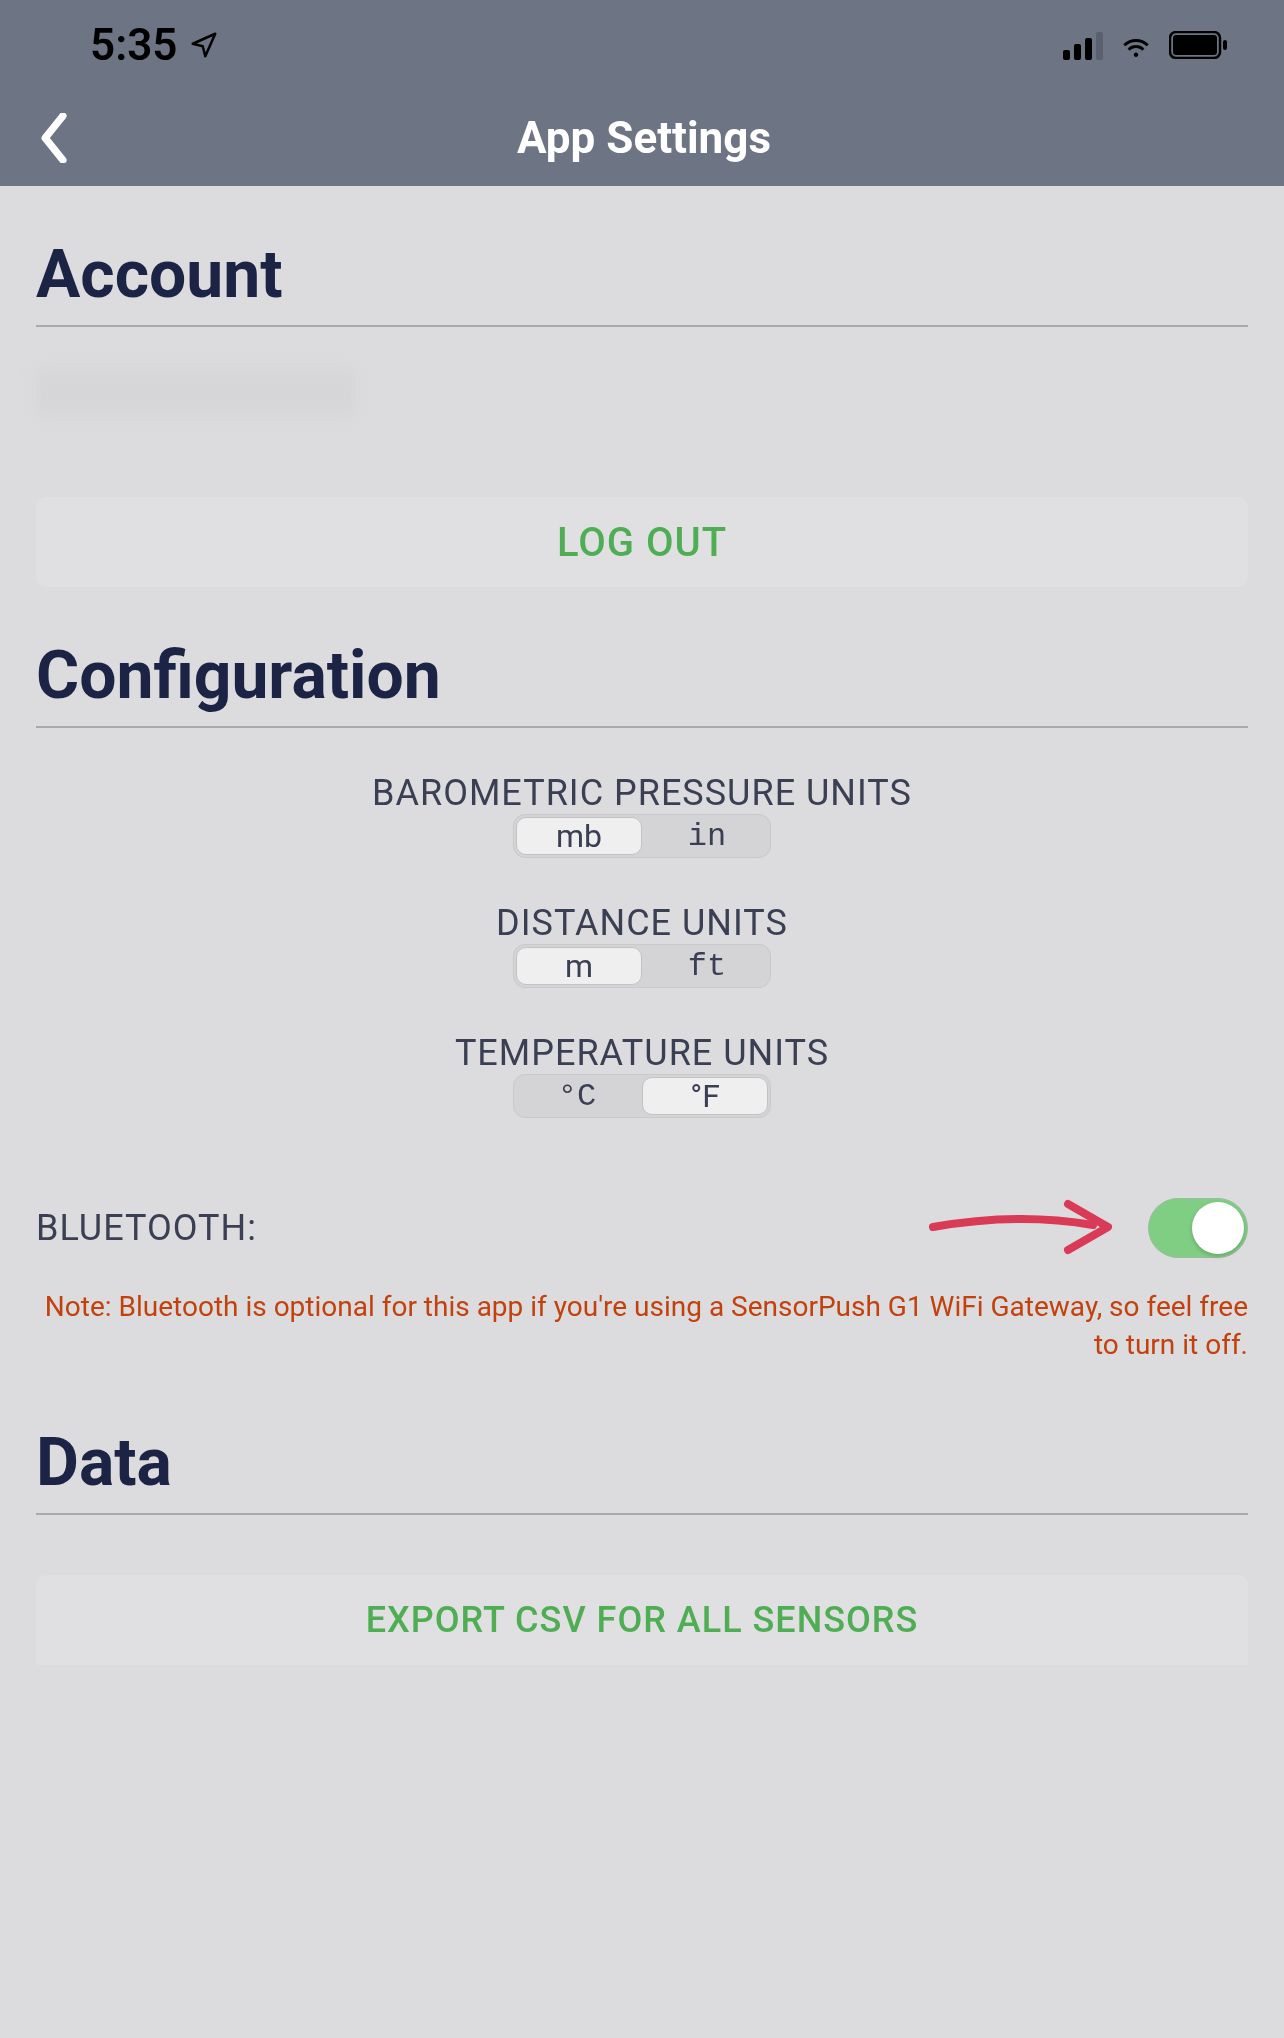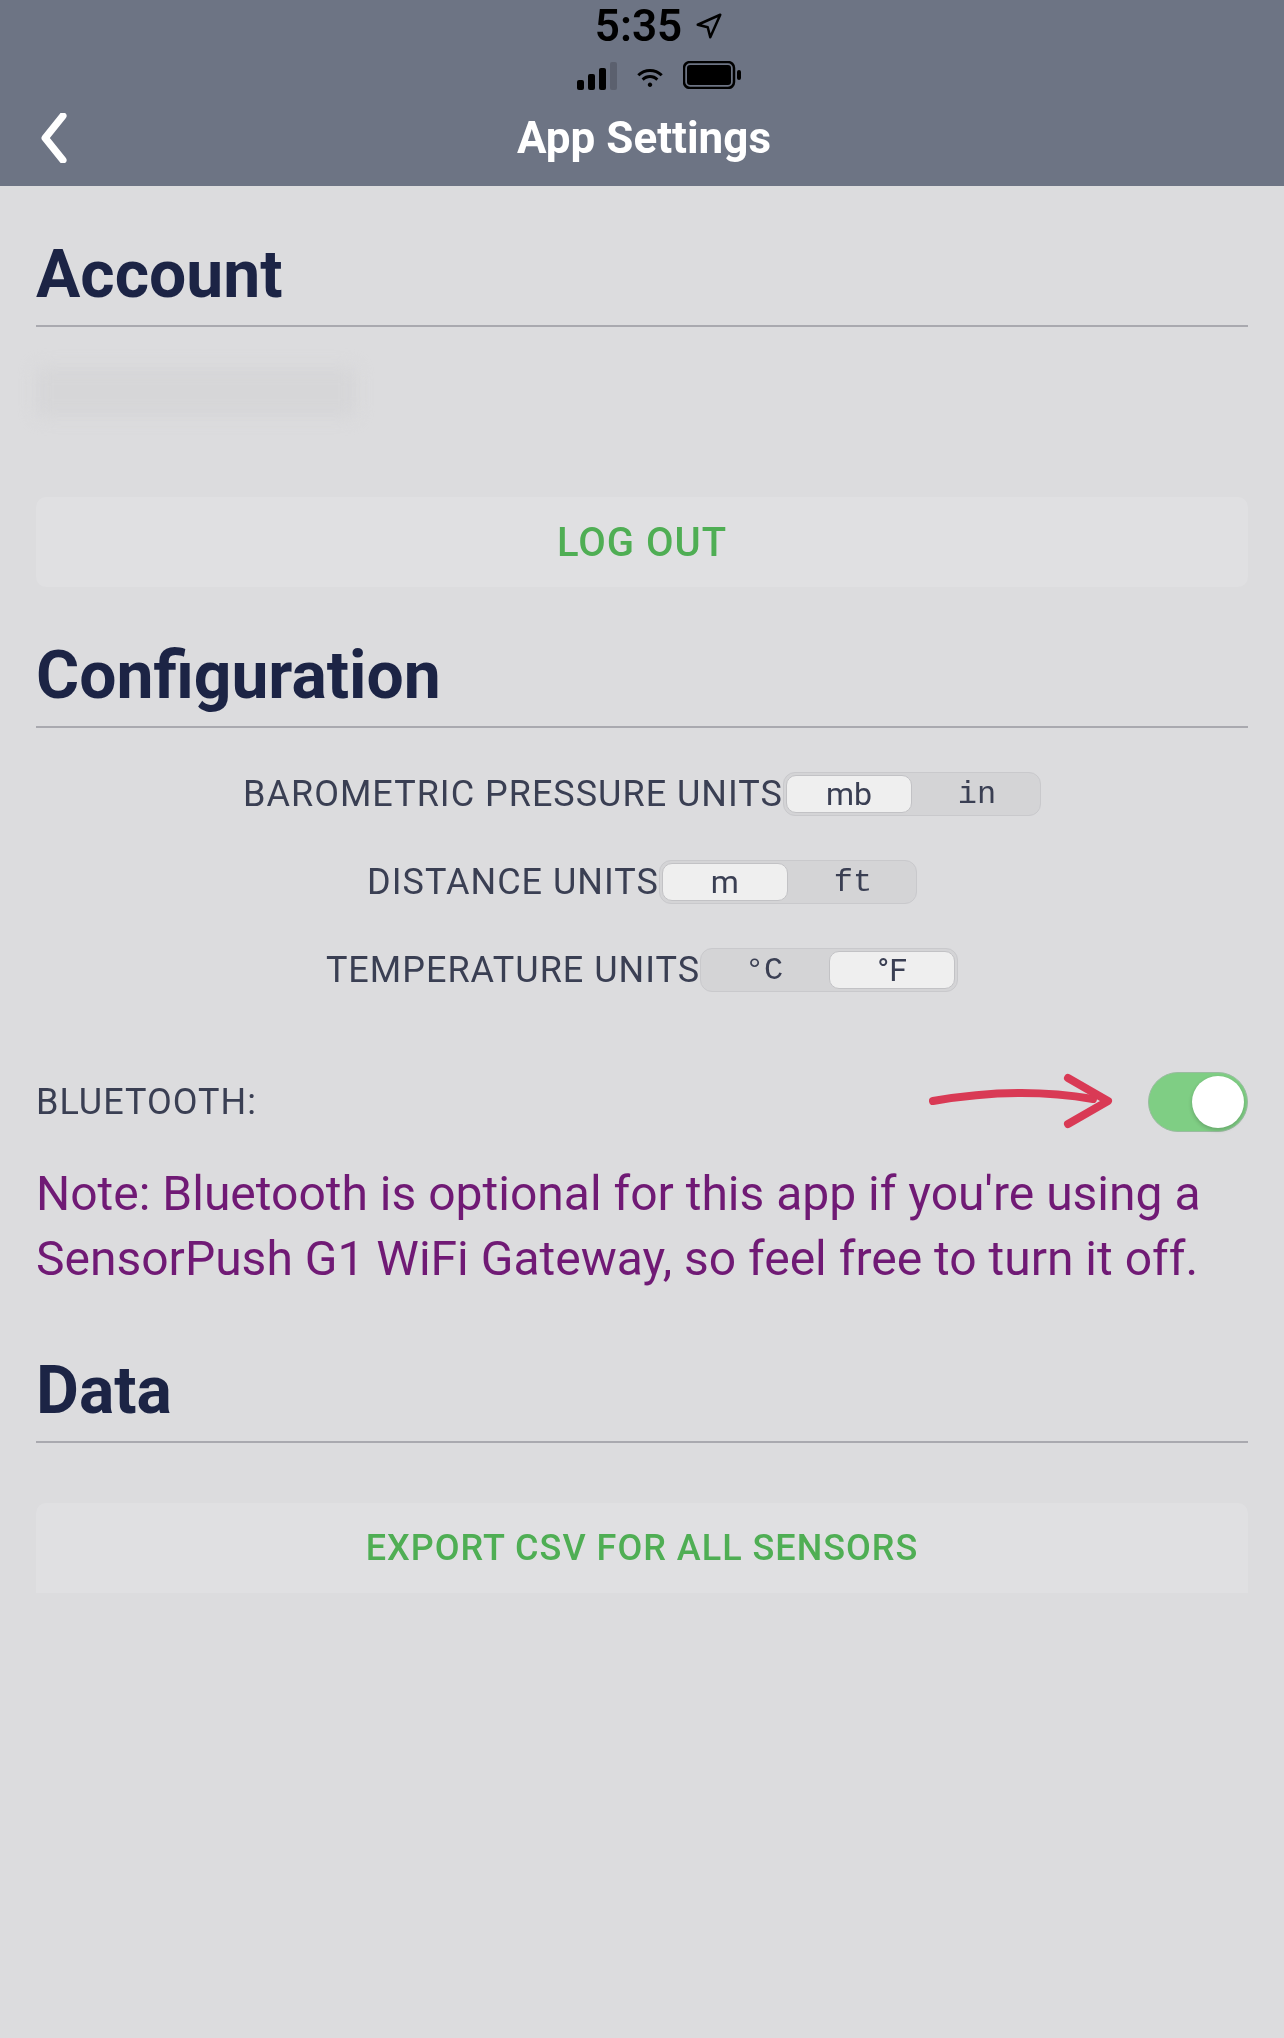--- a/index.html
+++ b/index.html
@@ -13,21 +13,20 @@
 
   
   .status-bar {
     height: 90px;
     background: #6d7484;
     display: flex;
     align-items: center;
     justify-content: space-between;
     padding: 0 55px 0 90px;
     color: #000;
-    flex-direction: column;
   }
   .sb-left {
     display: flex;
     align-items: center;
     gap: 12px;
     font-size: 44px;
     font-weight: 600;
   }
   .sb-right {
     display: flex;
@@ -106,22 +105,23 @@
     border-radius: 10px;
     display:flex; align-items:center; justify-content:center;
     color:#4fae54;
     font-size:40px;
     font-weight:500;
     letter-spacing:1px;
   }
   .config-row {
     display:flex;
     align-items:center;
-    justify-content:center;
+    justify-content:flex-end;
     margin-top:44px;
+    flex-direction:column;
   }
   .config-label {
     font-size:36px;
     color:#3a3f53;
     letter-spacing:1px;
     font-weight:400;
   }
   .segmented {
     display:flex;
     width:258px;
@@ -163,23 +163,24 @@
   .toggle .knob {
     position:absolute;
     right:3px; top:3px;
     width:52px; height:52px;
     background:#fff;
     border-radius:50%;
     box-shadow:0 2px 4px rgba(0,0,0,0.2);
   }
   .note-text {
     margin-top:30px;
-    font-size:48px;
-    color:#701a75;
+    font-size:28px;
+    color:#c2410c;
     line-height:1.35;
+    text-align:right;
   }
   .arrow-annotation {
     position:absolute;
   }
 
   .bluetooth-container { position:relative; }
 
   .export-button {
     margin-top:60px;
     height:90px;

